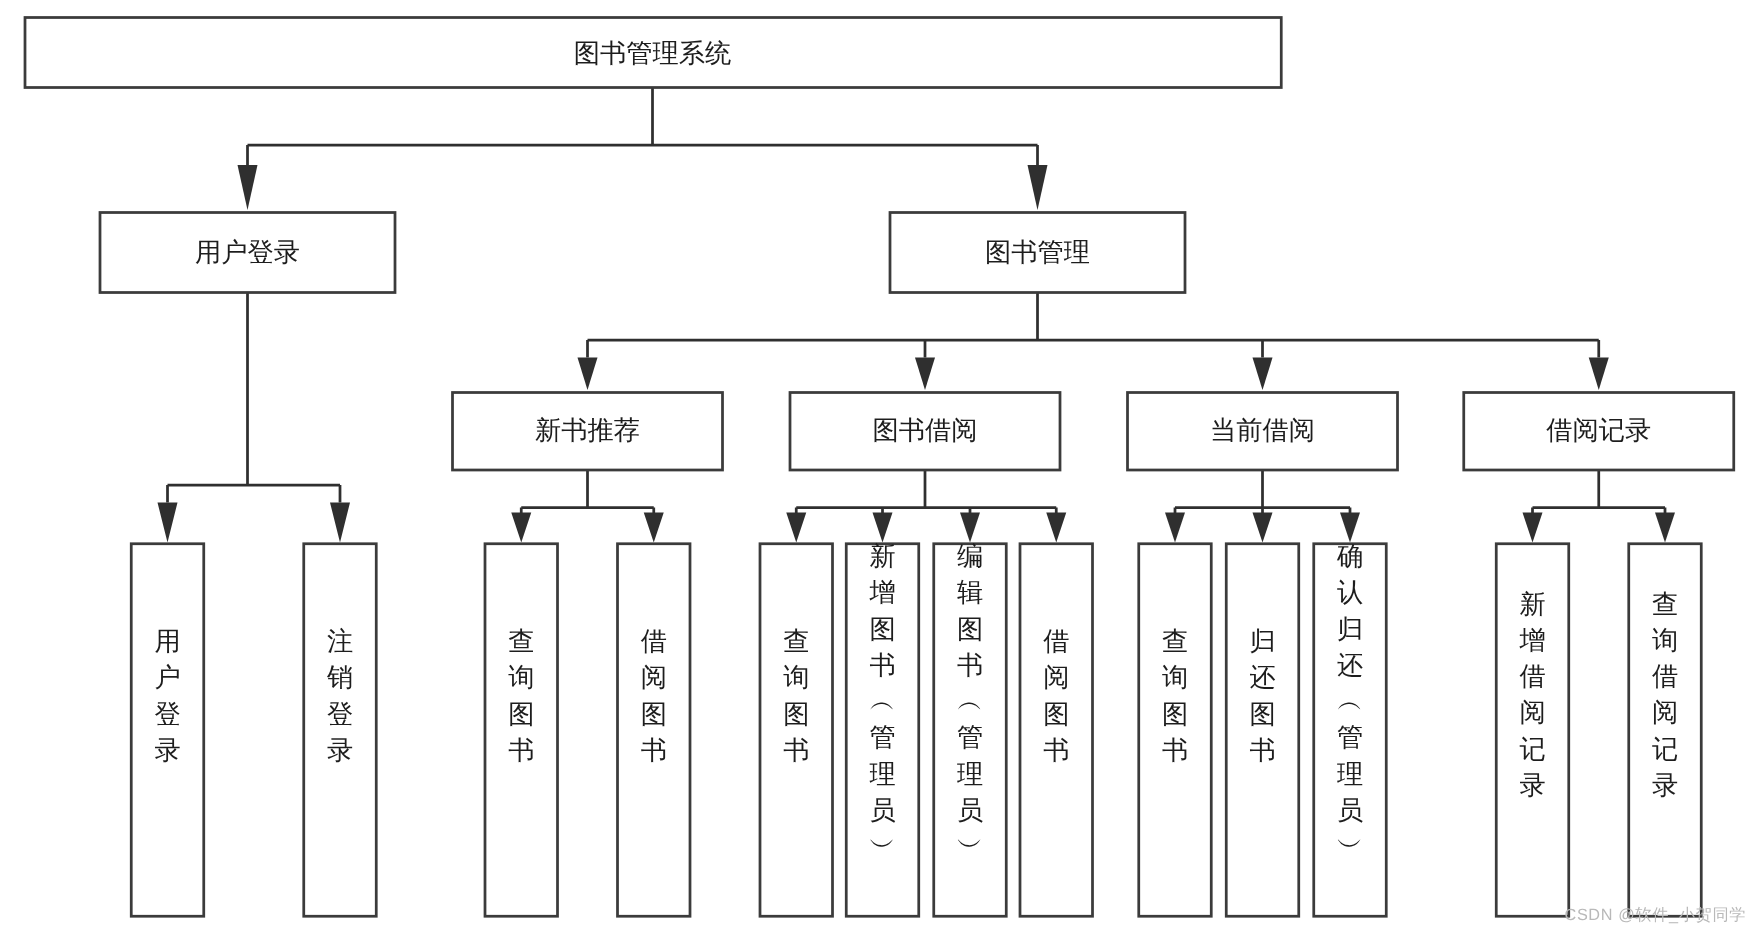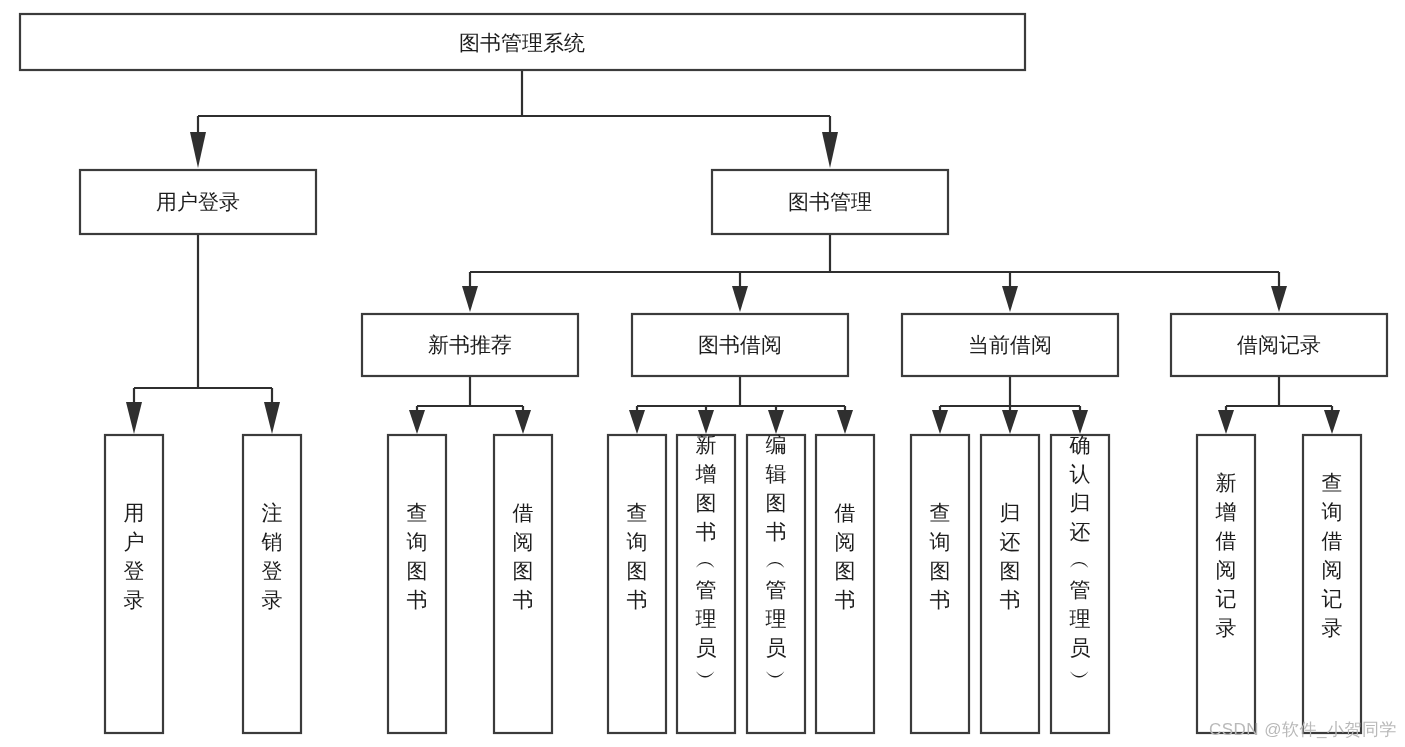--- a/index.html
+++ b/index.html
@@ -52,21 +52,21 @@
   }
   .arrow-head {
     fill: #2f2f2f;
     stroke: none;
   }
   .watermark {
     position: absolute;
     right: 8px;
     bottom: 6px;
     font-family: "Liberation Sans", "DejaVu Sans", sans-serif;
-    font-size: 17px;
+    font-size: 13px;
     color: #b9b9b9;
     white-space: nowrap;
     letter-spacing: 0.5px;
     user-select: none;
   }
 </style>
 </head>
 <body>
 
 <div id="diagram-root">

